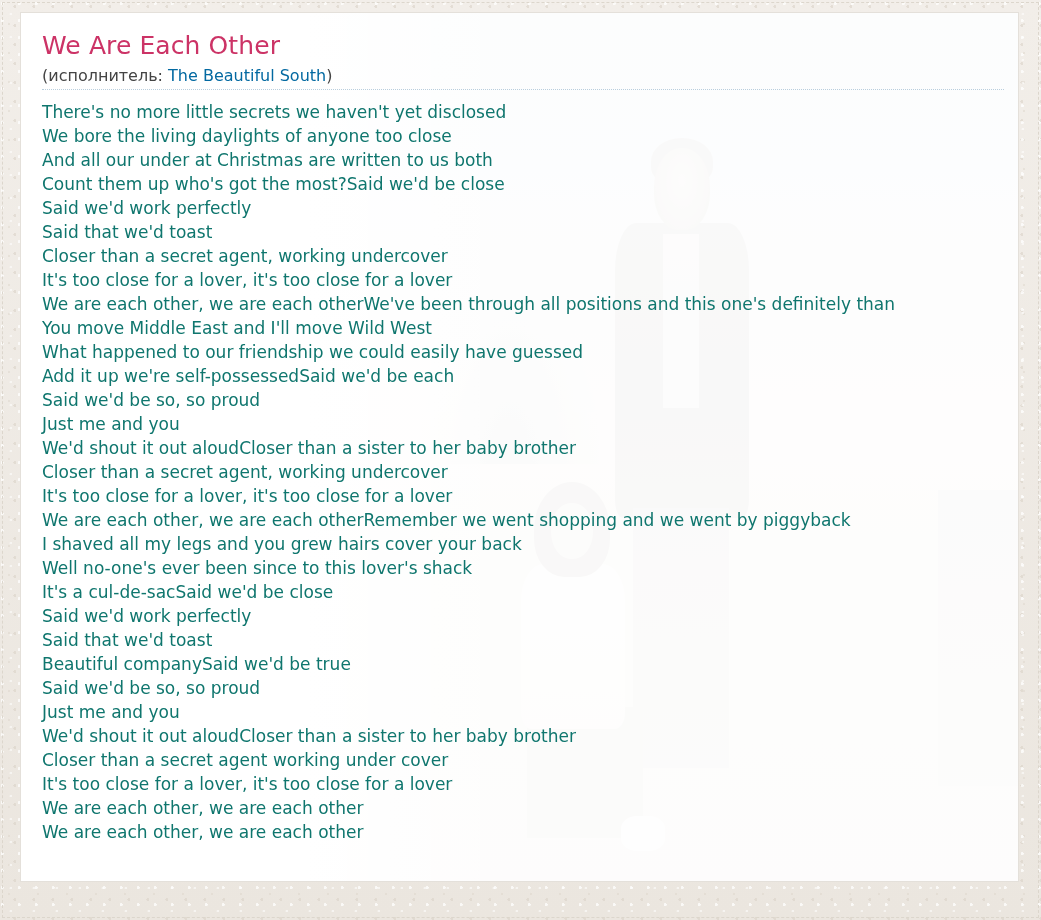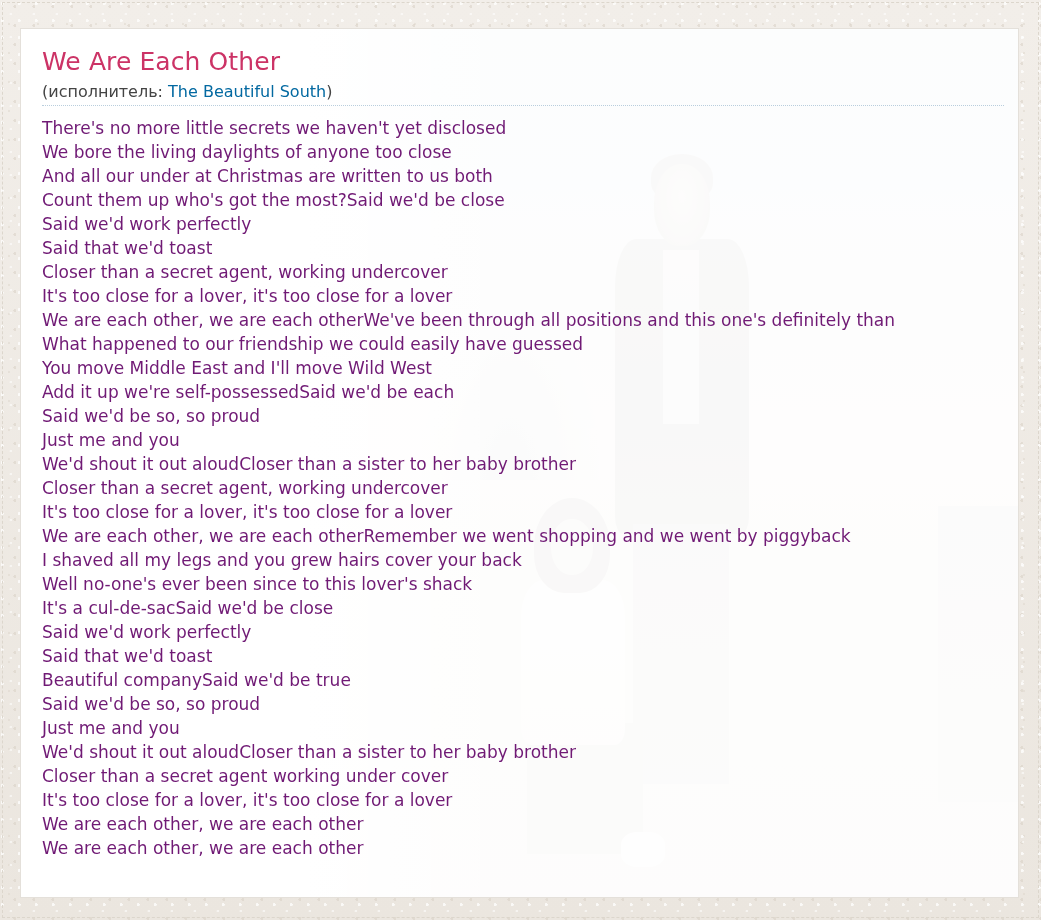--- a/index.html
+++ b/index.html
@@ -35,21 +35,21 @@
     position: absolute;
     left: 2px; top: 2px; right: 2px; bottom: 2px;
     border: 1px dashed #dcd6cc;
     pointer-events: none;
   }
 
   
   #content-panel {
     position: absolute;
     left: 20px;
-    top: 28px;
+    top: 12px;
     width: 999px;
     height: 870px;
     background: #ffffff;
     border: 1px solid #e4e0da;
     overflow: hidden;
   }
 
   
   #photo-watermark {
     position: absolute;
@@ -187,21 +187,21 @@
     margin-top: 3px;
     margin-right: 14px;
     height: 0;
     border-top: 1px dotted #b9cedd;
   }
 
   #lyrics {
     margin-top: 10px;
     font-size: 17px;
     line-height: 24px;
-    color: #701a75;
+    color: #0f766e;
   }
   #lyrics .lyric-line {
     white-space: nowrap;
     height: 24px;
   }
 </style>
 </head>
 <body>
 
 <div id="page-frame">
@@ -241,22 +241,22 @@
       <div id="lyrics">
           <div class="lyric-line">There's no more little secrets we haven't yet disclosed</div>
           <div class="lyric-line">We bore the living daylights of anyone too close</div>
           <div class="lyric-line">And all our under at Christmas are written to us both</div>
           <div class="lyric-line">Count them up who's got the most?Said we'd be close</div>
           <div class="lyric-line">Said we'd work perfectly</div>
           <div class="lyric-line">Said that we'd toast</div>
           <div class="lyric-line">Closer than a secret agent, working undercover</div>
           <div class="lyric-line">It's too close for a lover, it's too close for a lover</div>
           <div class="lyric-line">We are each other, we are each otherWe've been through all positions and this one's definitely than</div>
+          <div class="lyric-line">You move Middle East and I'll move Wild West</div>
           <div class="lyric-line">What happened to our friendship we could easily have guessed</div>
-          <div class="lyric-line">You move Middle East and I'll move Wild West</div>
           <div class="lyric-line">Add it up we're self-possessedSaid we'd be each</div>
           <div class="lyric-line">Said we'd be so, so proud</div>
           <div class="lyric-line">Just me and you</div>
           <div class="lyric-line">We'd shout it out aloudCloser than a sister to her baby brother</div>
           <div class="lyric-line">Closer than a secret agent, working undercover</div>
           <div class="lyric-line">It's too close for a lover, it's too close for a lover</div>
           <div class="lyric-line">We are each other, we are each otherRemember we went shopping and we went by piggyback</div>
           <div class="lyric-line">I shaved all my legs and you grew hairs cover your back</div>
           <div class="lyric-line">Well no-one's ever been since to this lover's shack</div>
           <div class="lyric-line">It's a cul-de-sacSaid we'd be close</div>

